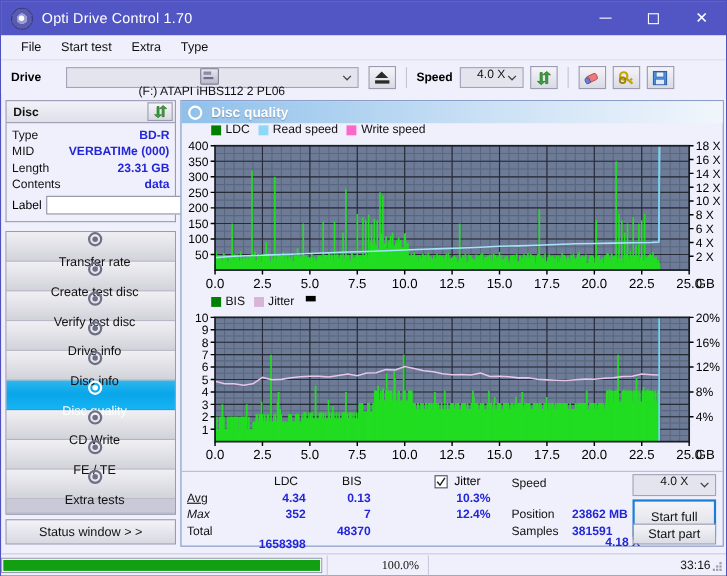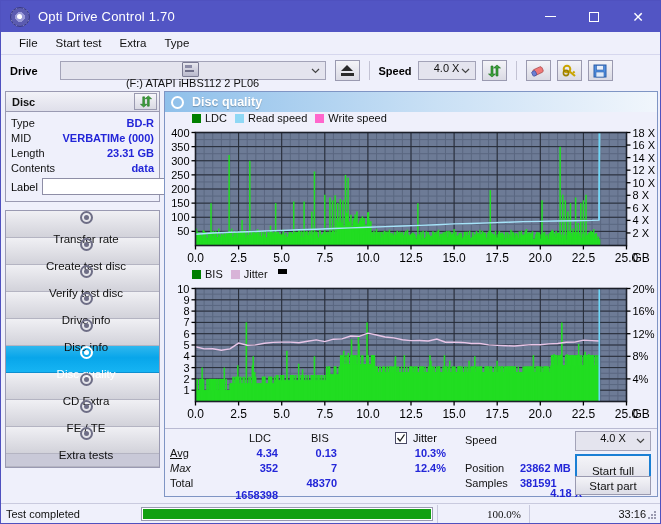--- a/index.html
+++ b/index.html
@@ -284,39 +284,40 @@
             <span class="ring"></span>
             <span class="dot"></span>
           </span>
         <span>Disc quality</span>
       </div>
       <div class="nav-item">
         <span class="ni">
             <span class="ring"></span>
             <span class="dot"></span>
           </span>
-        <span>CD Extra</span>
+        <span>CD Write</span>
       </div>
       <div class="nav-item">
         <span class="ni">
             <span class="ring"></span>
             <span class="dot"></span>
           </span>
         <span>FE / TE</span>
       </div>
       <div class="nav-item">
         <span class="ni">
             <span class="ring"></span>
             <span class="dot"></span>
           </span>
         <span>Extra tests</span>
       </div>
       <div class="nav-gap"></div>
     </div>
 
+    <div class="statusbtn">Status window &gt; &gt;</div>
   </div>
 
   <div class="mainpanel">
     <div class="mp-head">
       <span class="mp-ico">
           <span class="ring"></span>
         </span>
       <span class="ttl">Disc quality</span>
     </div>
 
@@ -2322,21 +2323,20 @@
               <path d="M1 3 L4.5 6.5 L8 3" stroke="#444" stroke-width="1.2" fill="none"></path>
             </svg>
         </span>
       </div>
       <div class="btn focus" style="position:absolute;left:410px;top:25px;width:76px;height:34px;">Start full</div>
       <div class="btn" style="position:absolute;left:410px;top:47px;width:76px;height:19px;">Start part</div>
     </div>
   </div>
 
   <div class="statusbar">
-    <div class="sb-cell" style="width:140px;padding-left:5px;">Test completed</div>
     <div class="pbar" style="width:292px;">
         <i id="pfill" style="width: 100%;"></i>
       </div>
     <div class="sb-cell" style="width:92px;justify-content:flex-end;padding-right:8px;border-left:1px solid #c9cade;margin-left:4px;font-family:Liberation Serif, serif;">100.0%</div>
     <div class="sb-cell" style="flex:1;justify-content:flex-end;padding-right:14px;border-left:1px solid #c9cade;">33:16</div>
     <svg class="grip" viewBox="0 0 10 10">
         <g fill="#9a9ab0">
           <rect x="7" y="7" width="2" height="2"></rect>
           <rect x="4" y="7" width="2" height="2"></rect>
           <rect x="7" y="4" width="2" height="2"></rect>

